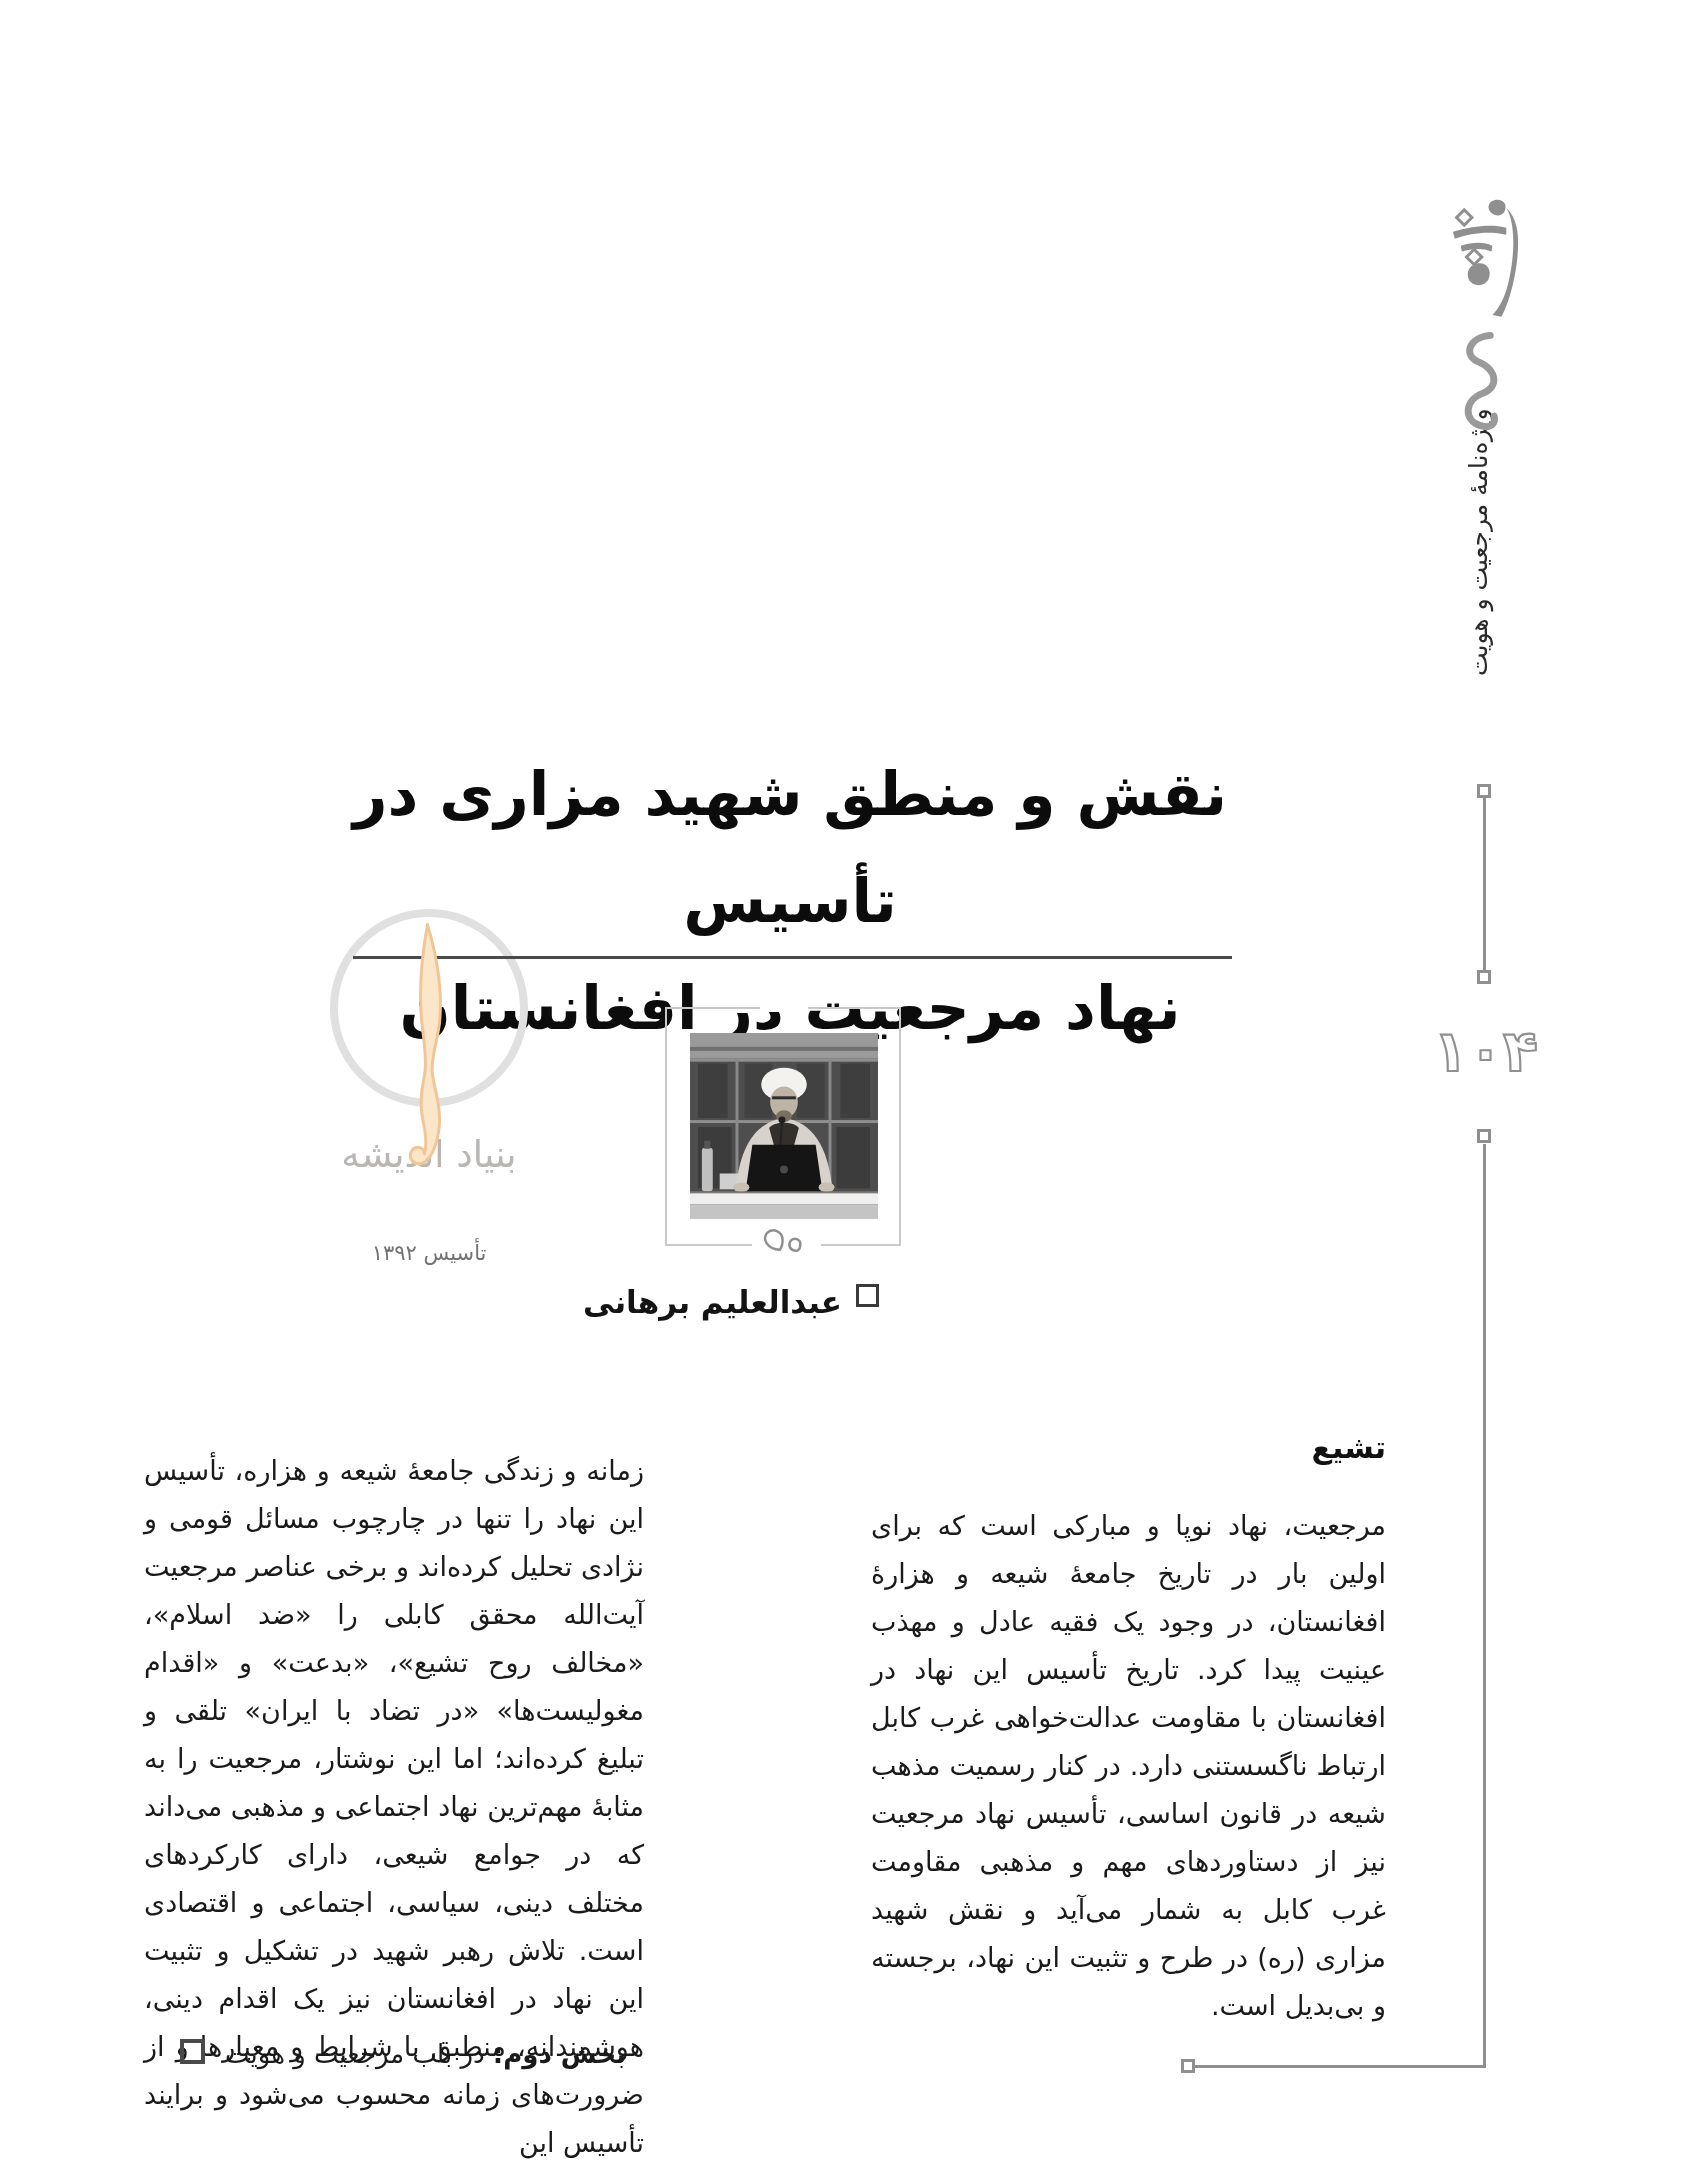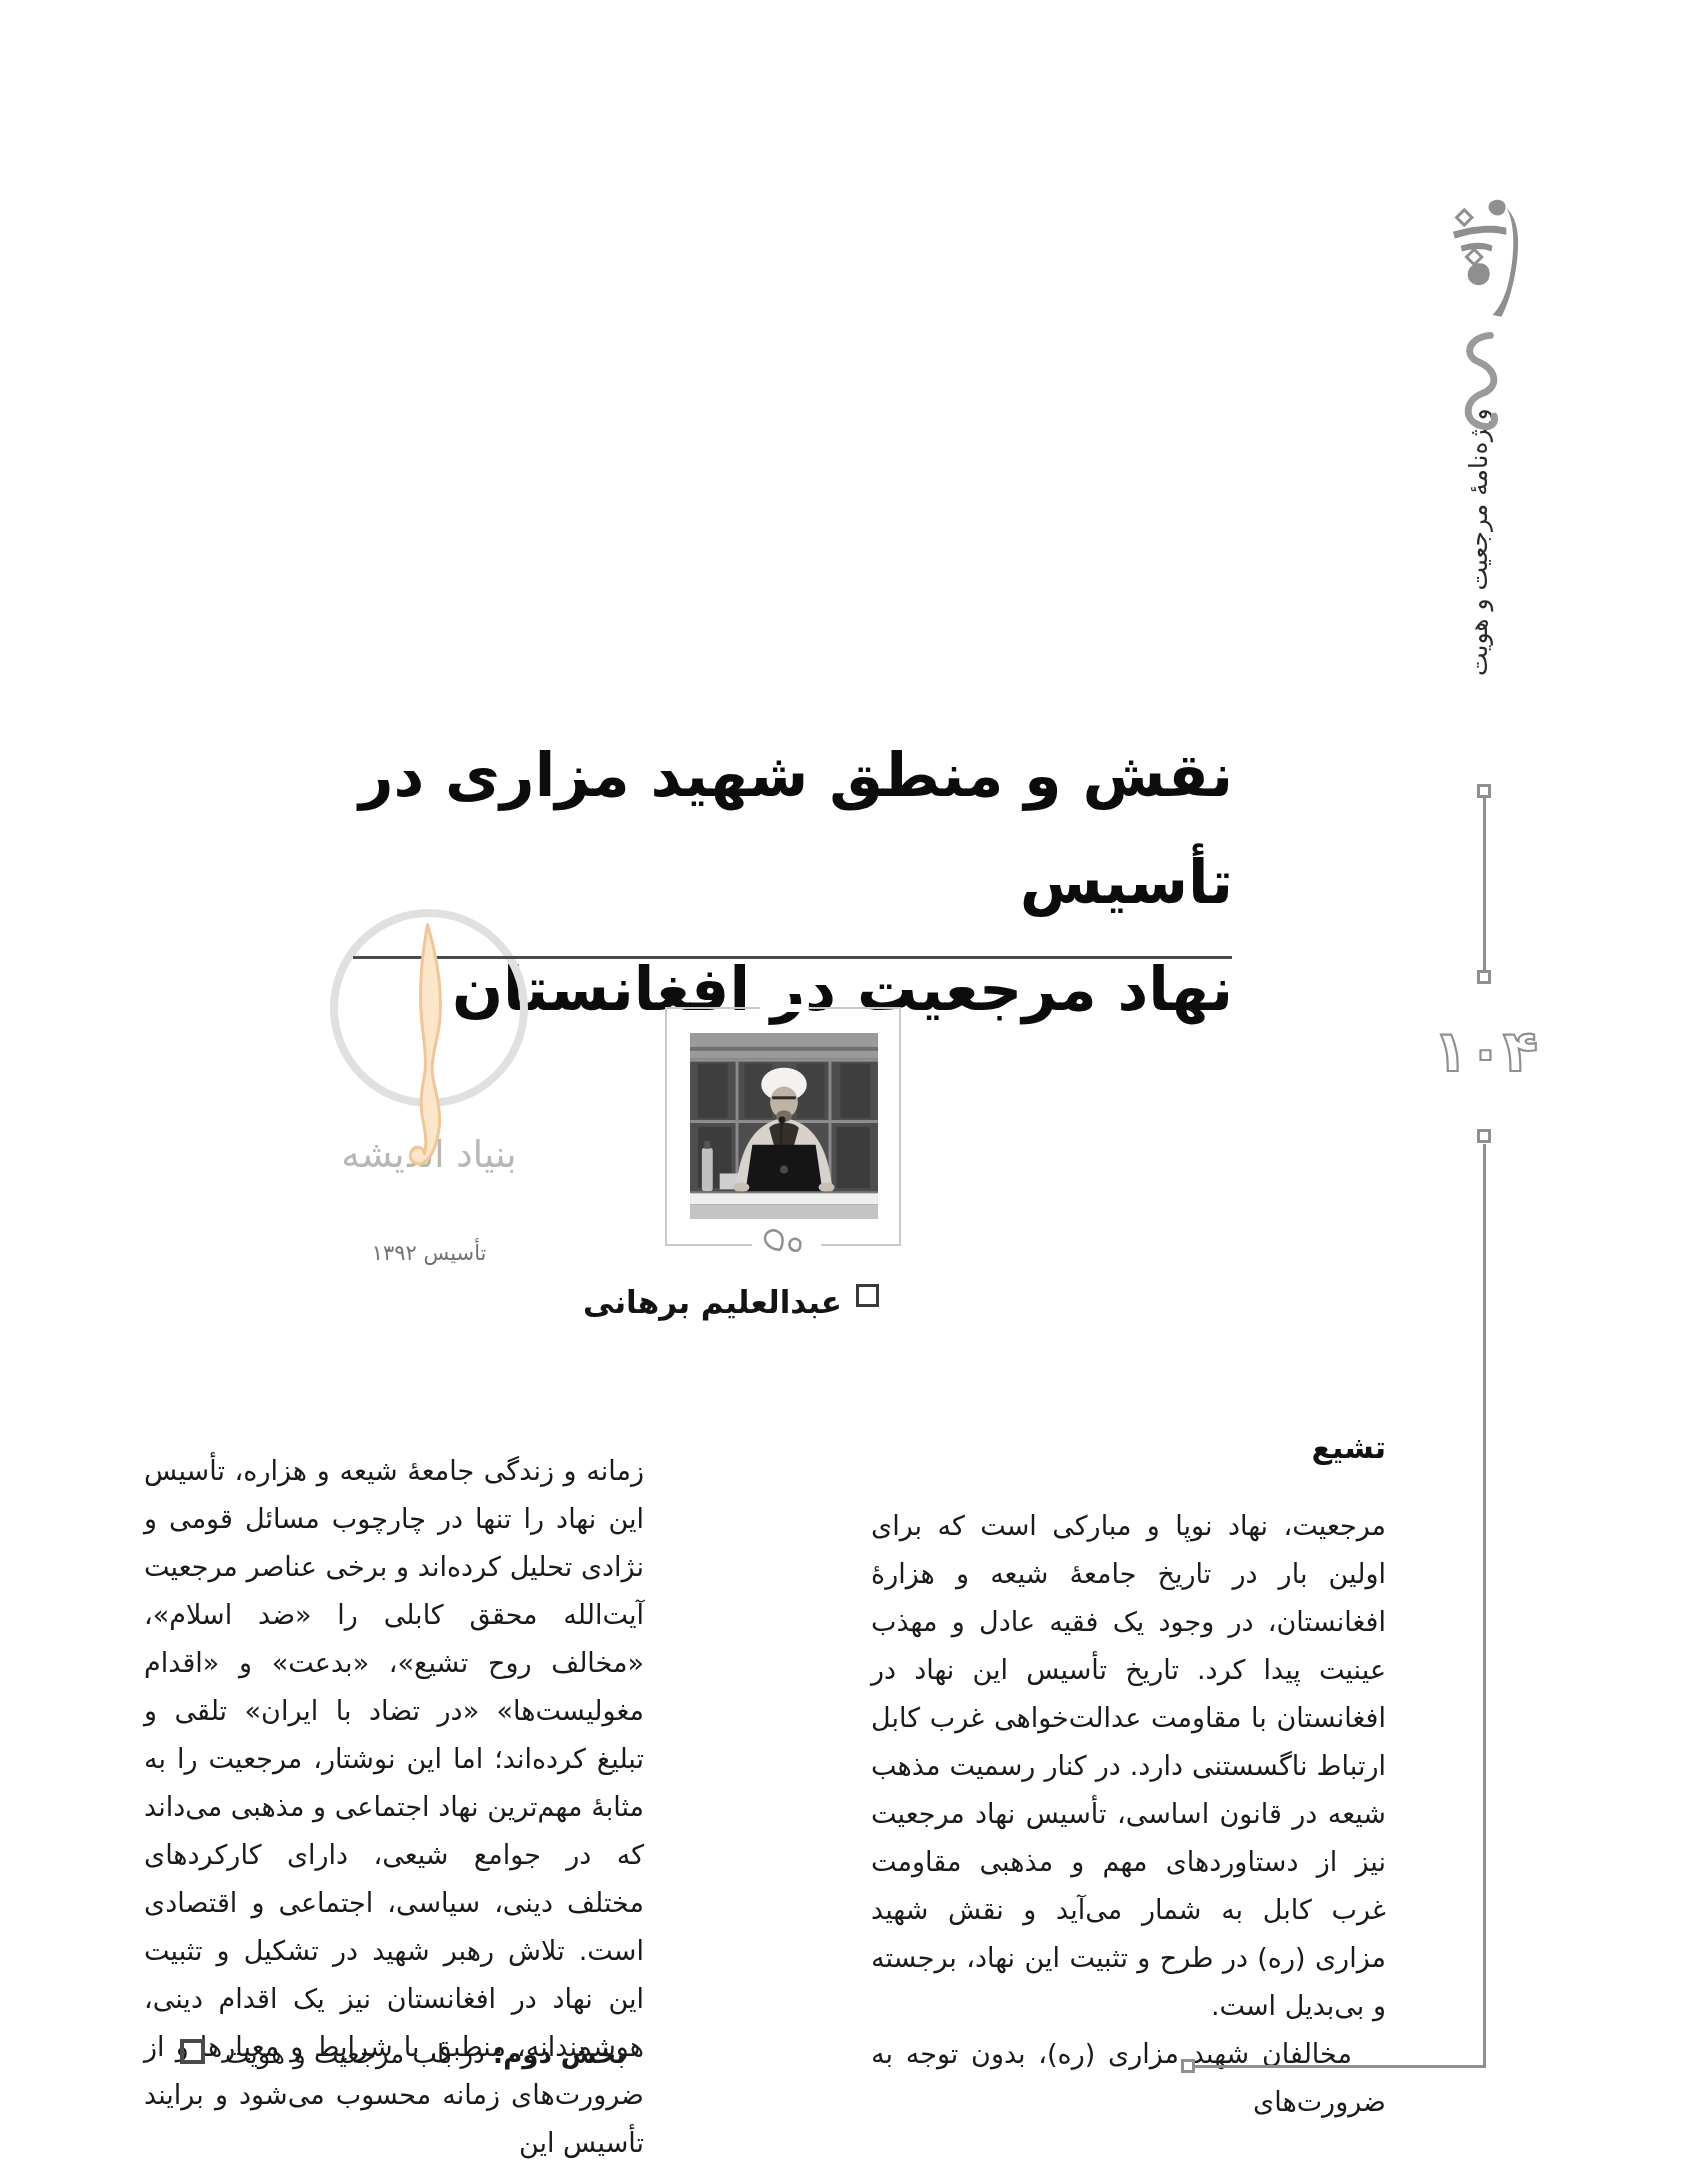--- a/index.html
+++ b/index.html
@@ -3,21 +3,21 @@
 <meta charset="utf-8">
 <style>
   html,body{margin:0;padding:0;background:#ffffff;}
   .page{
     position:relative;width:1683px;height:2178px;background:#ffffff;overflow:hidden;
     font-family:"DejaVu Sans",sans-serif;direction:rtl;
   }
   .abs{position:absolute;}
   
   .headline{
-    left:347px;top:722px;width:886px;
+    left:347px;top:741px;width:886px;text-align:center;
     font-size:60px;font-weight:900;color:#0c0c0c;line-height:107px;
   }
   .headline-rule{left:353px;top:956px;width:879px;height:3px;background:#4a4a4a;z-index:3;}
   
   .wm-circle{left:330px;top:909px;width:198px;height:198px;border:8px solid #e0e0e0;
     border-radius:50%;box-sizing:border-box;z-index:1;}
   .wm-flame{left:398px;top:921px;z-index:4;}
   .wm-name{left:320px;top:1133px;width:218px;text-align:center;font-size:37px;font-weight:normal;
     color:#b9b6b3;z-index:2;}
   .wm-sub{left:320px;top:1241px;width:218px;text-align:center;font-size:21px;color:#737373;z-index:2;}
@@ -136,21 +136,20 @@
   </svg>
 
   <div class="abs author-row">
     <div class="author-square"></div>
     <div class="author-name">عبدالعلیم برهانی</div>
   </div>
 
   <div class="abs col right-col">
     <h2 class="col-heading">تشیع</h2>
     <p>مرجعیت، نهاد نوپا و مبارکی است که برای اولین بار در تاریخ جامعهٔ شیعه و هزارهٔ افغانستان، در وجود یک فقیه عادل و مهذب عینیت پیدا کرد. تاریخ تأسیس این نهاد در افغانستان با مقاومت عدالت‌خواهی غرب کابل ارتباط ناگسستنی دارد. در کنار رسمیت مذهب شیعه در قانون اساسی، تأسیس نهاد مرجعیت نیز از دستاوردهای مهم و مذهبی مقاومت غرب کابل به شمار می‌آید و نقش شهید مزاری (ره) در طرح و تثبیت این نهاد، برجسته و بی‌بدیل است.</p>
-    <p class="para2">مخالفان شهید مزاری (ره)، بدون توجه به ضرورت‌های</p>
   </div>
 
   <div class="abs col left-col">
     <p>زمانه و زندگی جامعهٔ شیعه و هزاره، تأسیس این نهاد را تنها در چارچوب مسائل قومی و نژادی تحلیل کرده‌اند و برخی عناصر مرجعیت آیت‌الله محقق کابلی را «ضد اسلام»، «مخالف روح تشیع»، «بدعت» و «اقدام مغولیست‌ها» «در تضاد با ایران» تلقی و تبلیغ کرده‌اند؛ اما این نوشتار، مرجعیت را به مثابهٔ مهم‌ترین نهاد اجتماعی و مذهبی می‌داند که در جوامع شیعی، دارای کارکردهای مختلف دینی، سیاسی، اجتماعی و اقتصادی است. تلاش رهبر شهید در تشکیل و تثبیت این نهاد در افغانستان نیز یک اقدام دینی، هوشمندانه، منطبق با شرایط و معیارها و از ضرورت‌های زمانه محسوب می‌شود و برایند تأسیس این</p>
   </div>
 
   <div class="abs footer-row">
     <div class="footer-square"></div>
     <div class="footer-text">
       <b>بخش دوم:</b><span> در باب مرجعیت و هویت</span>

